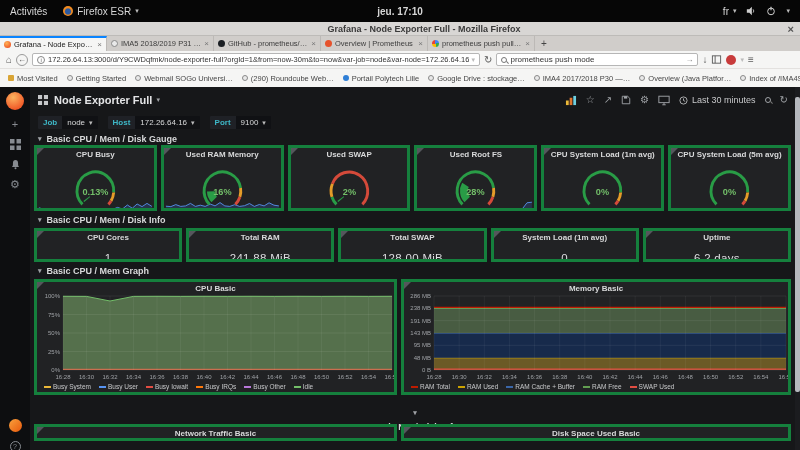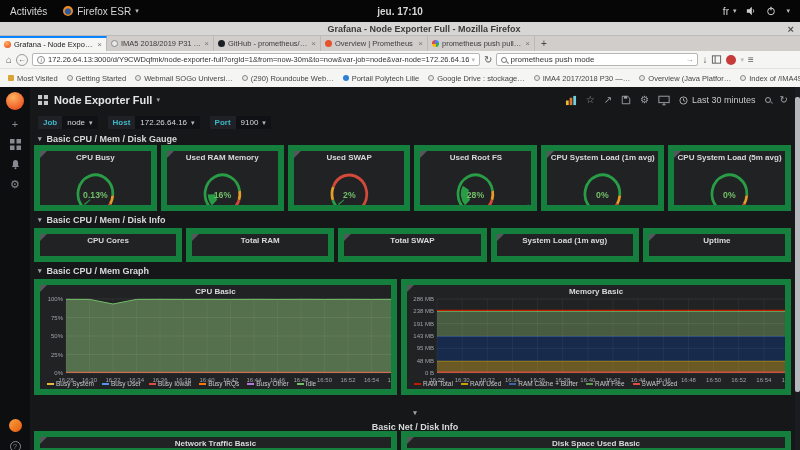--- a/index.html
+++ b/index.html
@@ -77,23 +77,23 @@
   .var-chip{display:flex;align-items:stretch;font-size:8px;}
   .var-label{background:#1f2126;color:#3eb8c8;font-weight:bold;padding:2px 5px;border-radius:1px 0 0 1px;}
   .var-value{background:#101114;color:#d8d9da;padding:2px 5px;display:flex;gap:4px;align-items:center;border-radius:0 1px 1px 0;}
 
   .g-row-header{height:13px;display:flex;align-items:center;gap:5px;padding:0 8px;font-size:9px;font-weight:bold;color:#d8d9da;}
   .row-chevron{color:#9fa2a6;font-size:7px;}
 
   .g-gauges{height:66px;display:flex;gap:4px;padding:0 9px 0 4px;}
   .g-stats{height:34px;display:flex;gap:4px;padding:0 9px 0 4px;margin-top:2px;}
   .g-graphs{height:116px;display:flex;gap:4px;padding:0 9px 0 4px;margin-top:2px;}
-  .g-partial{flex:1;display:flex;gap:4px;padding:0 9px 0 4px;margin-top:9px;}
-
-  .panel{background:#212224;border:6px solid #15803d;position:relative;flex:1;overflow:hidden;}
+  .g-partial{flex:1;display:flex;gap:4px;padding:0 9px 0 4px;margin-top:2px;}
+
+  .panel{background:#212224;border:3px solid #15803d;position:relative;flex:1;overflow:hidden;}
   .panel-title{font-size:8px;font-weight:bold;color:#d8d9da;text-align:center;padding-top:2px;position:relative;z-index:2;white-space:nowrap;overflow:hidden;}
   .info-corner{position:absolute;top:0;left:0;width:0;height:0;border-top:7px solid #55575c;border-right:7px solid transparent;z-index:3;}
   .gauge-svg{position:absolute;top:9px;left:0;width:100%;height:54px;}
   .stat-value{position:absolute;top:21px;left:0;width:100%;text-align:center;font-size:11.5px;color:#dcdde0;letter-spacing:0.3px;}
   .graph-panel{flex:none;}
   #panel-cpu-basic{width:363px;}
   #panel-memory-basic{flex:1;}
   .plot-svg{position:absolute;top:0;left:0;width:100%;height:100%;z-index:1;}
   .legend{position:absolute;left:7px;bottom:2px;display:flex;gap:8px;align-items:center;font-size:6.5px;color:#c7c8ca;z-index:2;white-space:nowrap;}
   .legend .sw{width:7px;height:2px;display:inline-block;margin-right:2px;}

